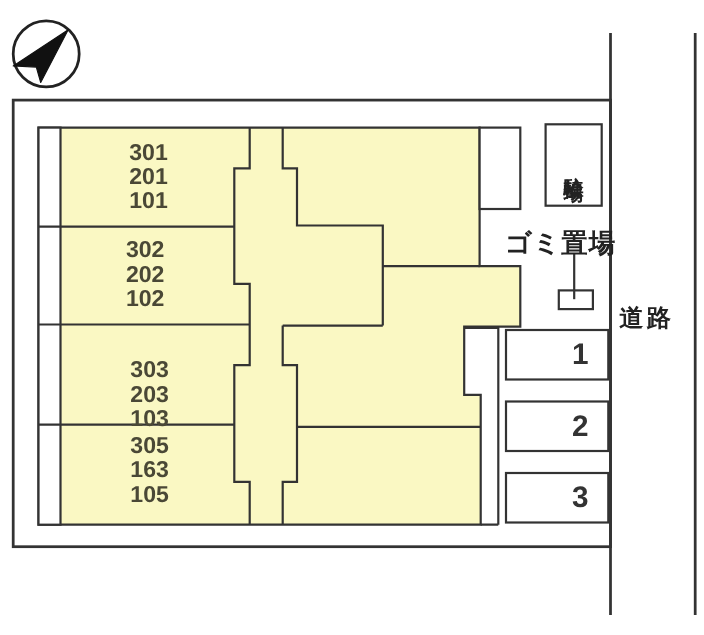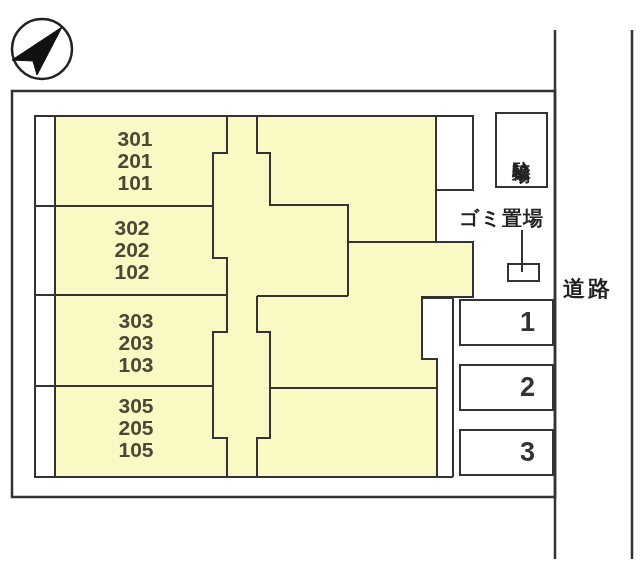--- a/index.html
+++ b/index.html
@@ -14,21 +14,21 @@
     white-space:pre-line;text-align:center;transform:translateX(-50%);
     letter-spacing:0px;
   }
   .bike-label{
     left:496px;top:115px;width:51px;height:71px;
     display:flex;align-items:center;justify-content:center;
     writing-mode:vertical-rl;text-orientation:upright;
     font-size:18px;letter-spacing:3px;color:#222;font-weight:bold;
   }
   .garbage-label{
-    left:459px;top:205px;font-size:20px;letter-spacing:1px;color:#222;font-weight:bold;
+    left:459px;top:205px;font-size:24px;letter-spacing:1px;color:#222;font-weight:bold;
   }
   .road-label{
     left:563px;top:274px;font-size:22px;letter-spacing:3px;color:#222;font-weight:bold;
   }
   .stall-num{
     position:absolute;width:75px;height:45px;left:460px;
     display:flex;align-items:center;justify-content:flex-end;
     font-size:27px;color:#333;font-weight:bold;
   }
 </style>
@@ -80,25 +80,25 @@
     <rect x="508" y="264" width="31" height="17" fill="#ffffff" stroke="#333" stroke-width="2"></rect>
     <line x1="522" y1="230" x2="522" y2="272" stroke="#333" stroke-width="2"></line>
   </svg>
 
   <div class="txt room-label" style="left:135px;top:128px;">301
 201
 101</div>
   <div class="txt room-label" style="left:132px;top:217px;">302
 202
 102</div>
-  <div class="txt room-label" style="left:136px;top:310px;">303
+  <div class="txt room-label" style="left:136px;top:326px;">303
 203
 103</div>
   <div class="txt room-label" style="left:136px;top:395px;">305
-205
+163
 105</div>
 
   <div class="txt bike-label">駐輪場</div>
   <div class="txt garbage-label">ゴミ置場</div>
   <div class="txt road-label">道路</div>
 
   <div class="stall-num" style="top:300px;">1</div>
   <div class="stall-num" style="top:365px;">2</div>
   <div class="stall-num" style="top:430px;">3</div>
 

